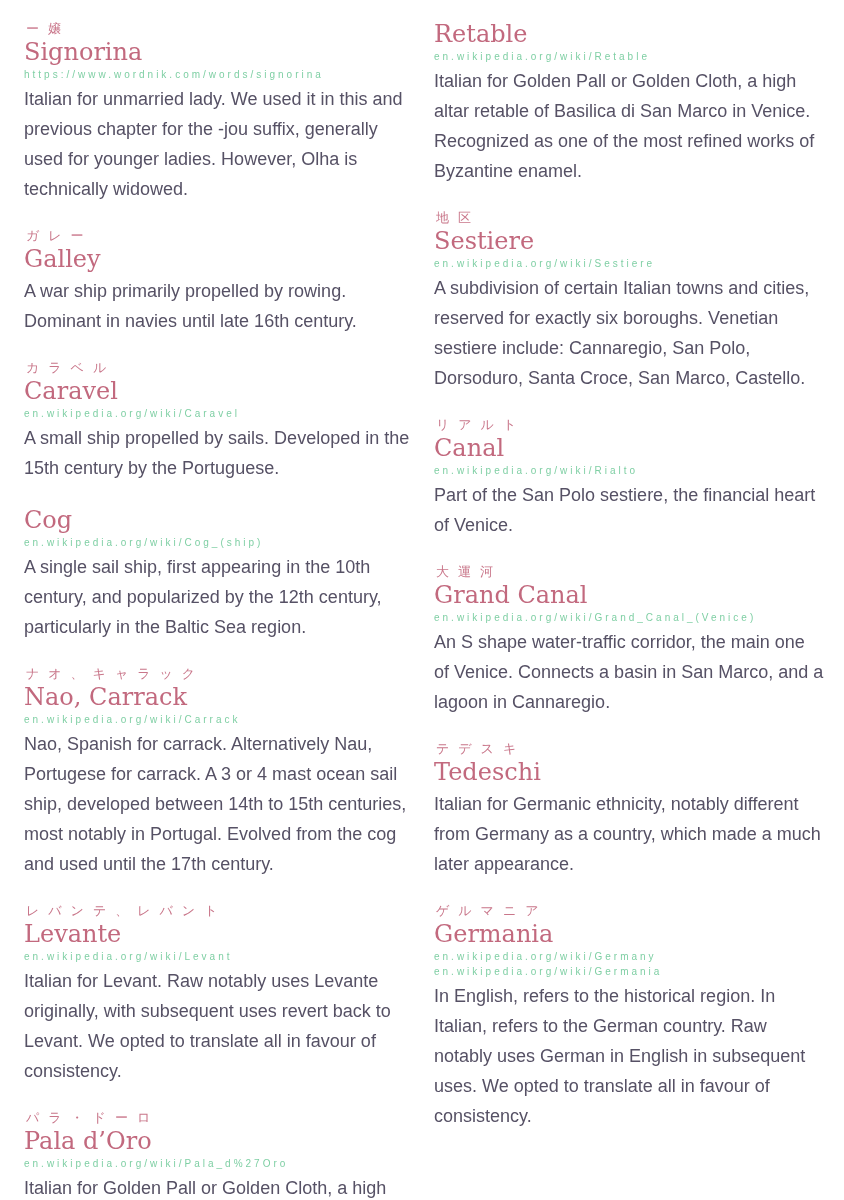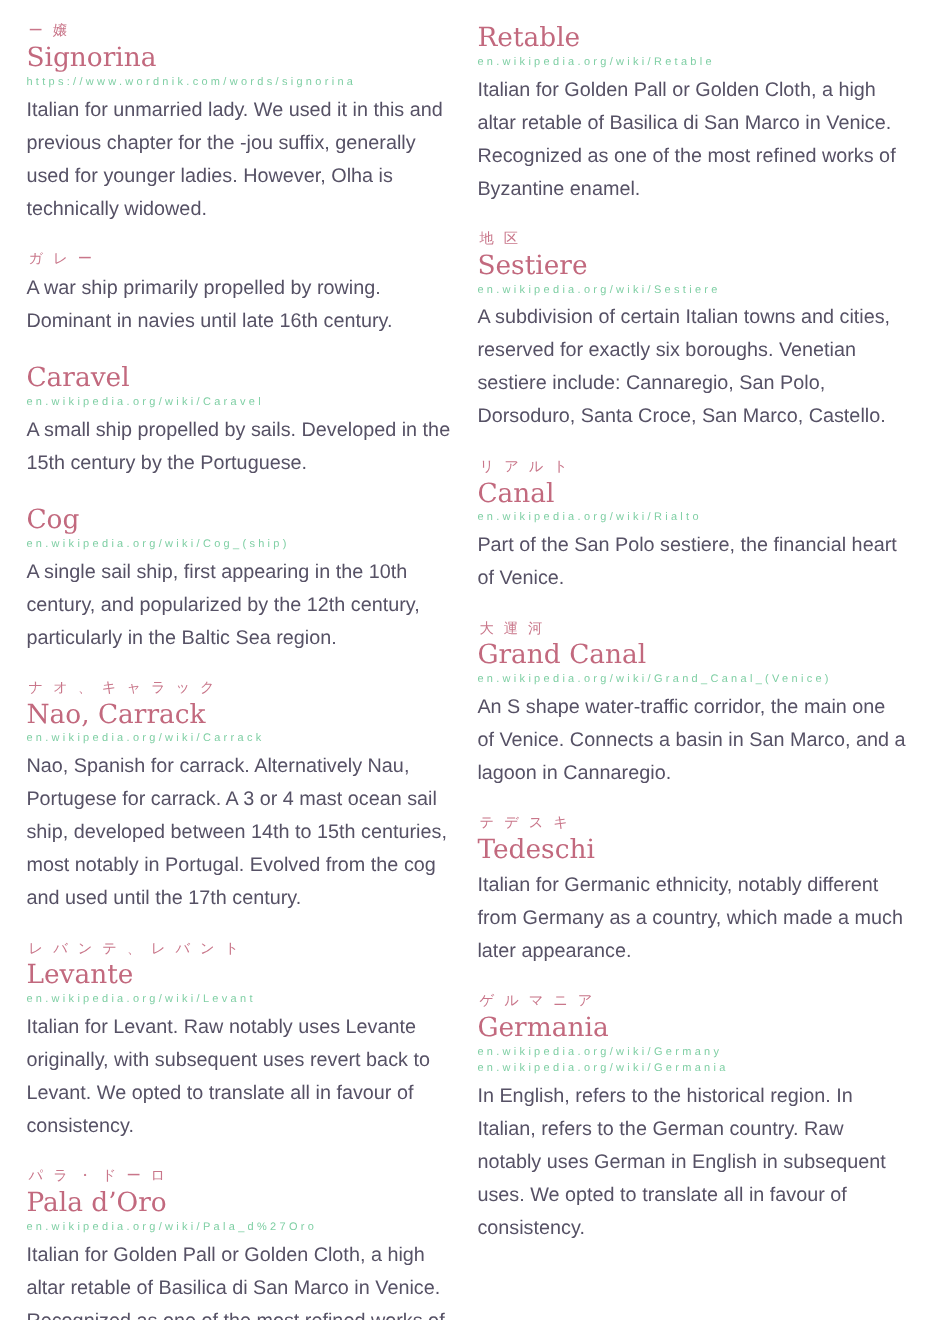--- a/index.html
+++ b/index.html
@@ -72,24 +72,26 @@
     <div class="furigana">ー嬢</div>
     <h2 class="title">Signorina</h2>
     <div class="urls">
           <a class="url">https://www.wordnik.com/words/signorina</a>
         </div>
     <p class="desc">Italian for unmarried lady. We used it in this and previous chapter for the -jou suffix, generally used for younger ladies. However, Olha is technically widowed.</p>
   </section>
 
   <section class="entry">
     <div class="furigana">ガレー</div>
+    <h2 class="title">Galley</h2>
     <p class="desc">A war ship primarily propelled by rowing. Dominant in navies until late 16th century.</p>
   </section>
 
   <section class="entry">
+    <div class="furigana">カラベル</div>
     <h2 class="title">Caravel</h2>
     <div class="urls">
           <a class="url">en.wikipedia.org/wiki/Caravel</a>
         </div>
     <p class="desc">A small ship propelled by sails. Developed in the 15th century by the Portuguese.</p>
   </section>
 
   <section class="entry">
     <h2 class="title">Cog</h2>
     <div class="urls">

